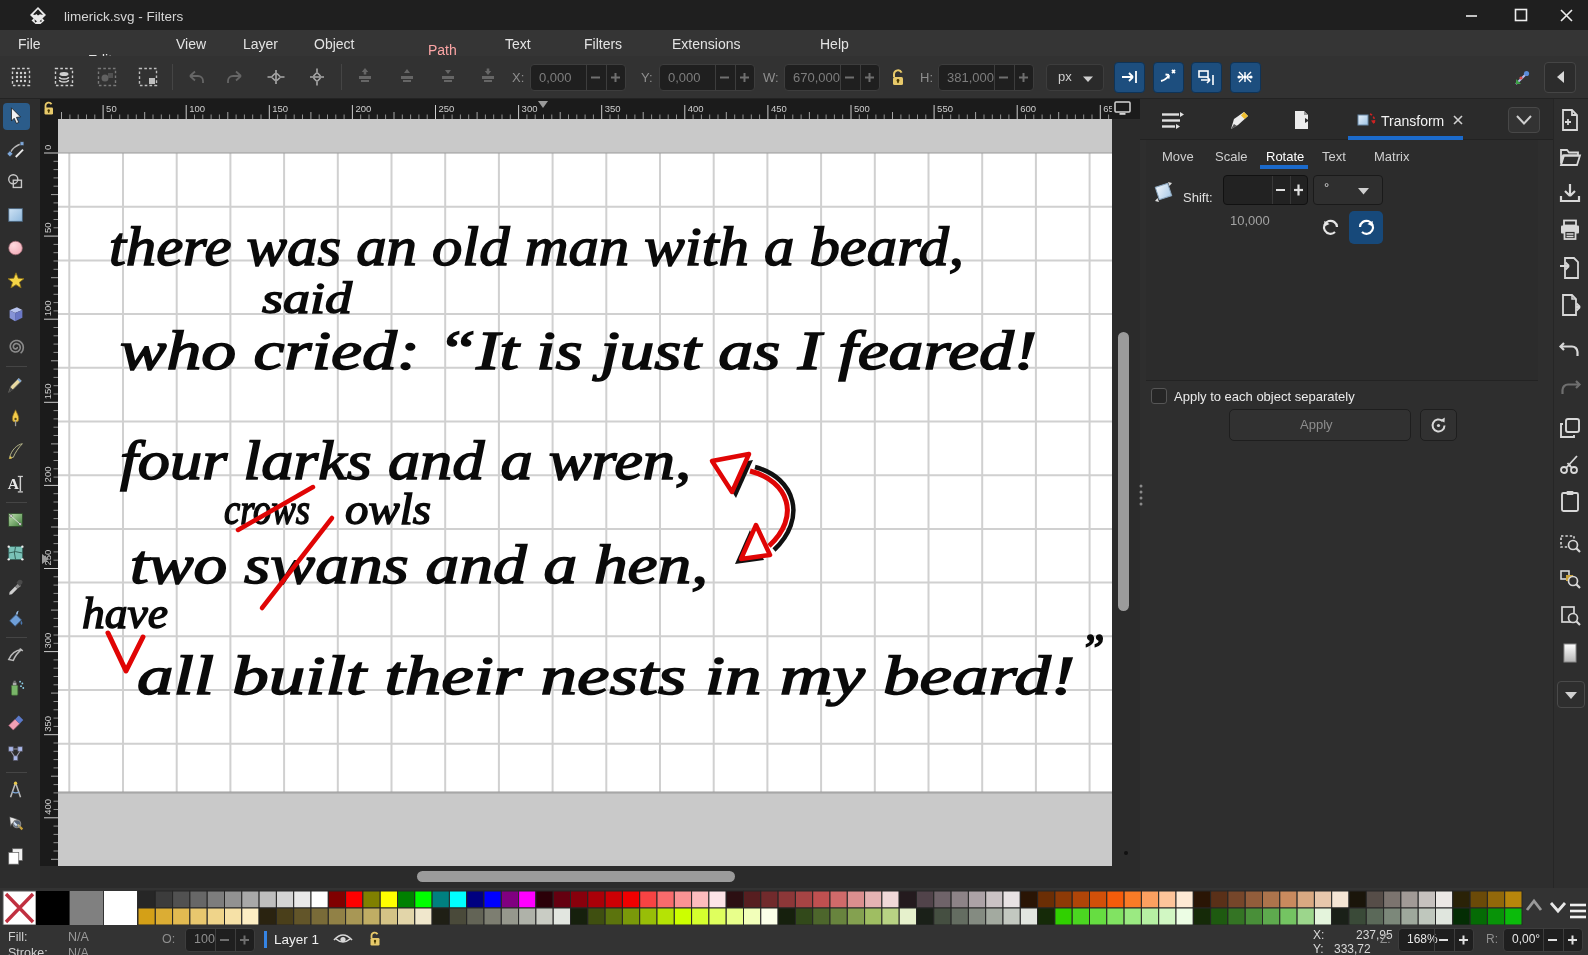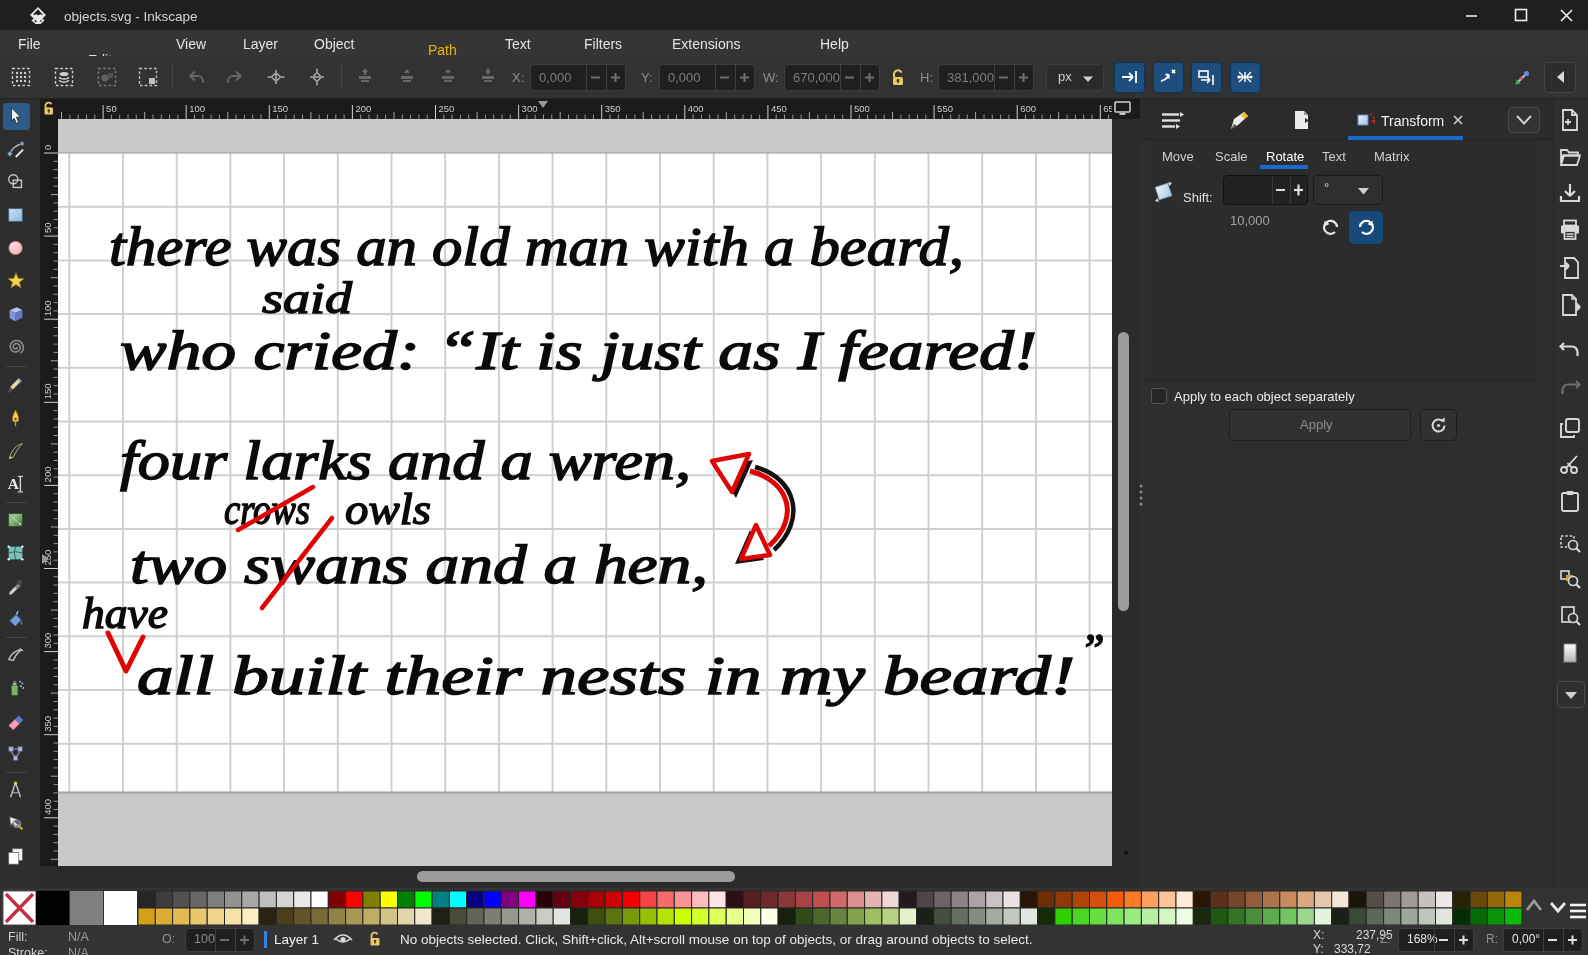--- a/index.html
+++ b/index.html
@@ -11,33 +11,33 @@
 <body>
 <div class="a" style="left:0;top:0;width:1588px;height:955px;overflow:hidden;">
 
 <div class="a" style="left:0;top:0;width:1588px;height:30px;background:#1f1f1f;"></div>
 <svg class="a" style="left:29px;top:7px;" width="18" height="17" viewBox="0 0 18 17">
 <path d="M9 0 L17 8 L13.4 11.5 L15.5 13.6 L11.5 17 L6.5 17 L2.5 13.6 L4.6 11.4 L1 8 Z" fill="#e8e8e8"></path>
 <path d="M9 2.2 L4 7.4 L6 8 L7.4 7 L9 8.6 L11 7.2 L14 8 Z" fill="#1f1f1f"></path>
 <path d="M5.5 12.2 L8 14.6 L6 15.4 Z" fill="#1f1f1f"></path>
 <path d="M12.5 12.4 L10.6 14.2 L12.4 15 Z" fill="#1f1f1f"></path>
 </svg>
-<div class="a txt" style="left:64px;top:9px;font-size:13.5px;color:#d5d5d5;">objects.svg - Inkscape</div>
+<div class="a txt" style="left:64px;top:9px;font-size:13.5px;color:#d5d5d5;">limerick.svg - Filters</div>
 <svg class="a" style="left:1466px;top:9px;" width="112" height="13" viewBox="0 0 112 13">
 <line x1="0" y1="7" x2="11" y2="7" stroke="#ededed" stroke-width="1.6"></line>
 <rect x="49.5" y="0.5" width="11" height="11" fill="none" stroke="#ededed" stroke-width="1.6"></rect>
 <path d="M95 1 L106 12 M106 1 L95 12" stroke="#ededed" stroke-width="1.6"></path>
 </svg>
 <div class="a" style="left:0;top:30px;width:1588px;height:26px;background:#353535;"></div>
 <div class="a txt" style="left:18px;top:36px;font-size:14px;color:#e3e3e3;">File</div>
 <div class="a txt" style="left:88px;top:52px;font-size:14px;color:#e3e3e3;">Edit</div>
 <div class="a txt" style="left:176px;top:36px;font-size:14px;color:#e3e3e3;">View</div>
 <div class="a txt" style="left:243px;top:36px;font-size:14px;color:#e3e3e3;">Layer</div>
 <div class="a txt" style="left:314px;top:36px;font-size:14px;color:#e3e3e3;">Object</div>
-<div class="a txt" style="left:428px;top:42px;font-size:14px;color:#eab308;">Path</div>
+<div class="a txt" style="left:428px;top:42px;font-size:14px;color:#fca5a5;">Path</div>
 <div class="a txt" style="left:505px;top:36px;font-size:14px;color:#e3e3e3;">Text</div>
 <div class="a txt" style="left:584px;top:36px;font-size:14px;color:#e3e3e3;">Filters</div>
 <div class="a txt" style="left:672px;top:36px;font-size:14px;color:#e3e3e3;">Extensions</div>
 <div class="a txt" style="left:820px;top:36px;font-size:14px;color:#e3e3e3;">Help</div>
 <div class="a" style="left:0;top:56px;width:1588px;height:43px;background:#323232;border-bottom:1px solid #232323;"></div>
 <svg class="a" style="left:11px;top:67px;opacity:1;" width="20" height="20" viewBox="0 0 20 20">
       <rect x="1.5" y="1.5" width="17" height="17" fill="none" stroke="#cfcfcf" stroke-width="1.4" stroke-dasharray="2.6 2.2"></rect>
       <g fill="#cfcfcf">
         <circle cx="6" cy="6" r="1.2"></circle>
         <circle cx="10" cy="6" r="1.2"></circle>
@@ -981,21 +981,20 @@
 <path d="M1 8 Q10 -2 19 8" fill="none" stroke="#d8d8d8" stroke-width="1.6"></path>
 <path d="M3 7 Q10 13 17 7" fill="none" stroke="#d8d8d8" stroke-width="1.6"></path>
 <circle cx="10" cy="7.5" r="2.6" fill="#d8d8d8"></circle>
     </svg>
 <svg class="a" style="left:367px;top:930px;" width="17" height="18" viewBox="0 0 17 18">
 <path d="M4.5 8 v-2.5 a3.2 3.2 0 0 1 6 -1.2" fill="none" stroke="#e7c96a" stroke-width="1.8"></path>
 <rect x="3.5" y="8" width="9" height="7.5" rx="1.2" fill="#e7c96a"></rect>
 <circle cx="8" cy="11" r="1.2" fill="#4a3a00"></circle>
       <rect x="7.4" y="11" width="1.2" height="2.6" fill="#4a3a00"></rect>
     </svg>
-<div class="a txt" style="left:400px;top:932px;font-size:13.5px;color:#e8e8e8;">No objects selected. Click, Shift+click, Alt+scroll mouse on top of objects, or drag around objects to select.</div>
 <div class="a txt" style="left:1313px;top:928px;font-size:12px;color:#d8d8d8;">X:</div>
 <div class="a txt" style="left:1313px;top:942px;font-size:12px;color:#d8d8d8;">Y:</div>
 <div class="a txt" style="left:1334px;top:928px;font-size:12px;color:#d8d8d8;margin-left:22px;">237,95</div>
 <div class="a txt" style="left:1334px;top:942px;font-size:12px;color:#d8d8d8;">333,72</div>
 <div class="a txt" style="left:1380px;top:932.0px;font-size:12px;color:#8f8f8f;">Z:</div>
     <div class="a" style="left:1398px;top:928px;width:76px;height:24px;background:#1f1f1f;border:1px solid #3d3d3d;border-radius:4px;"></div>
     <div class="a txt" style="left:1407px;top:932.0px;font-size:12px;color:#e8e8e8;">168%</div>
     <div class="a" style="left:1434px;top:929px;width:1px;height:22px;background:#3d3d3d;"></div>
     <div class="a" style="left:1454px;top:929px;width:1px;height:22px;background:#3d3d3d;"></div>
     <svg class="a" style="left:1434px;top:928px;" width="40" height="24" viewBox="0 0 40 24">

